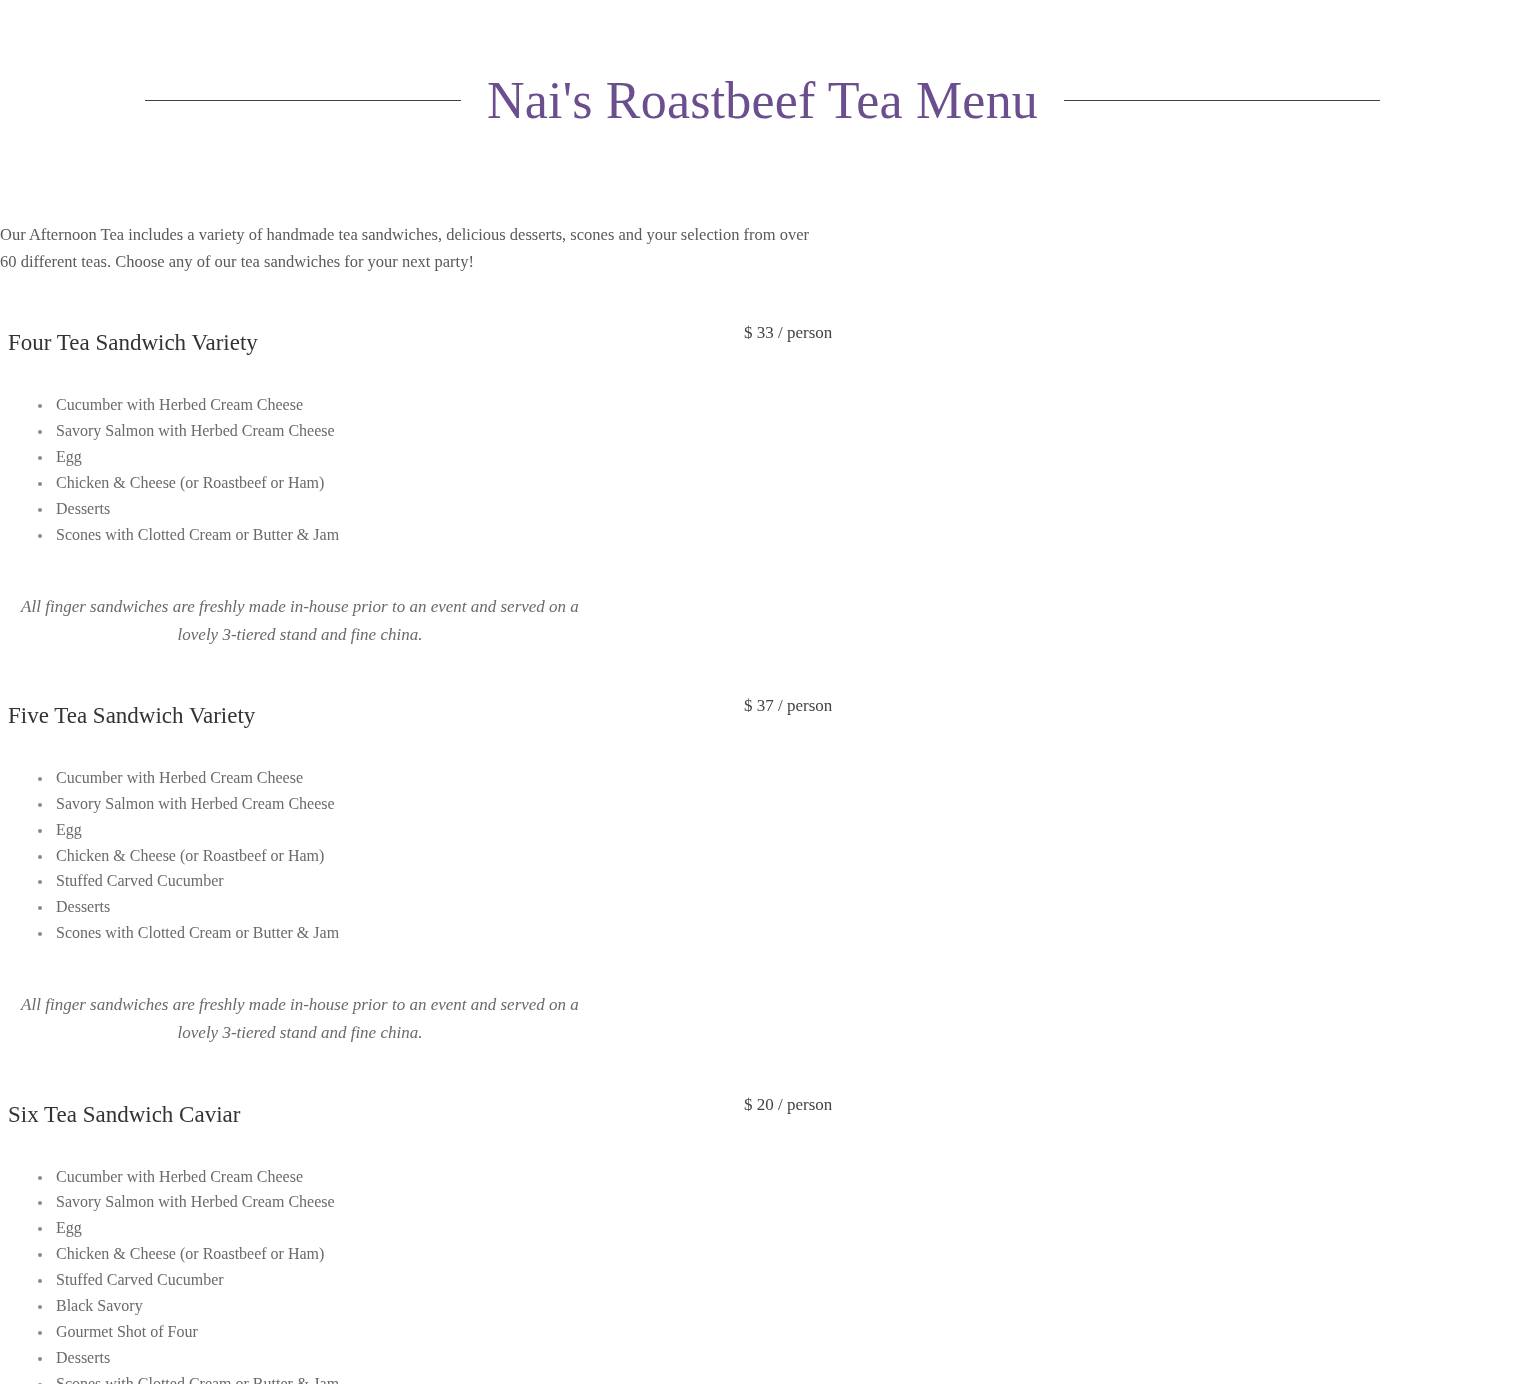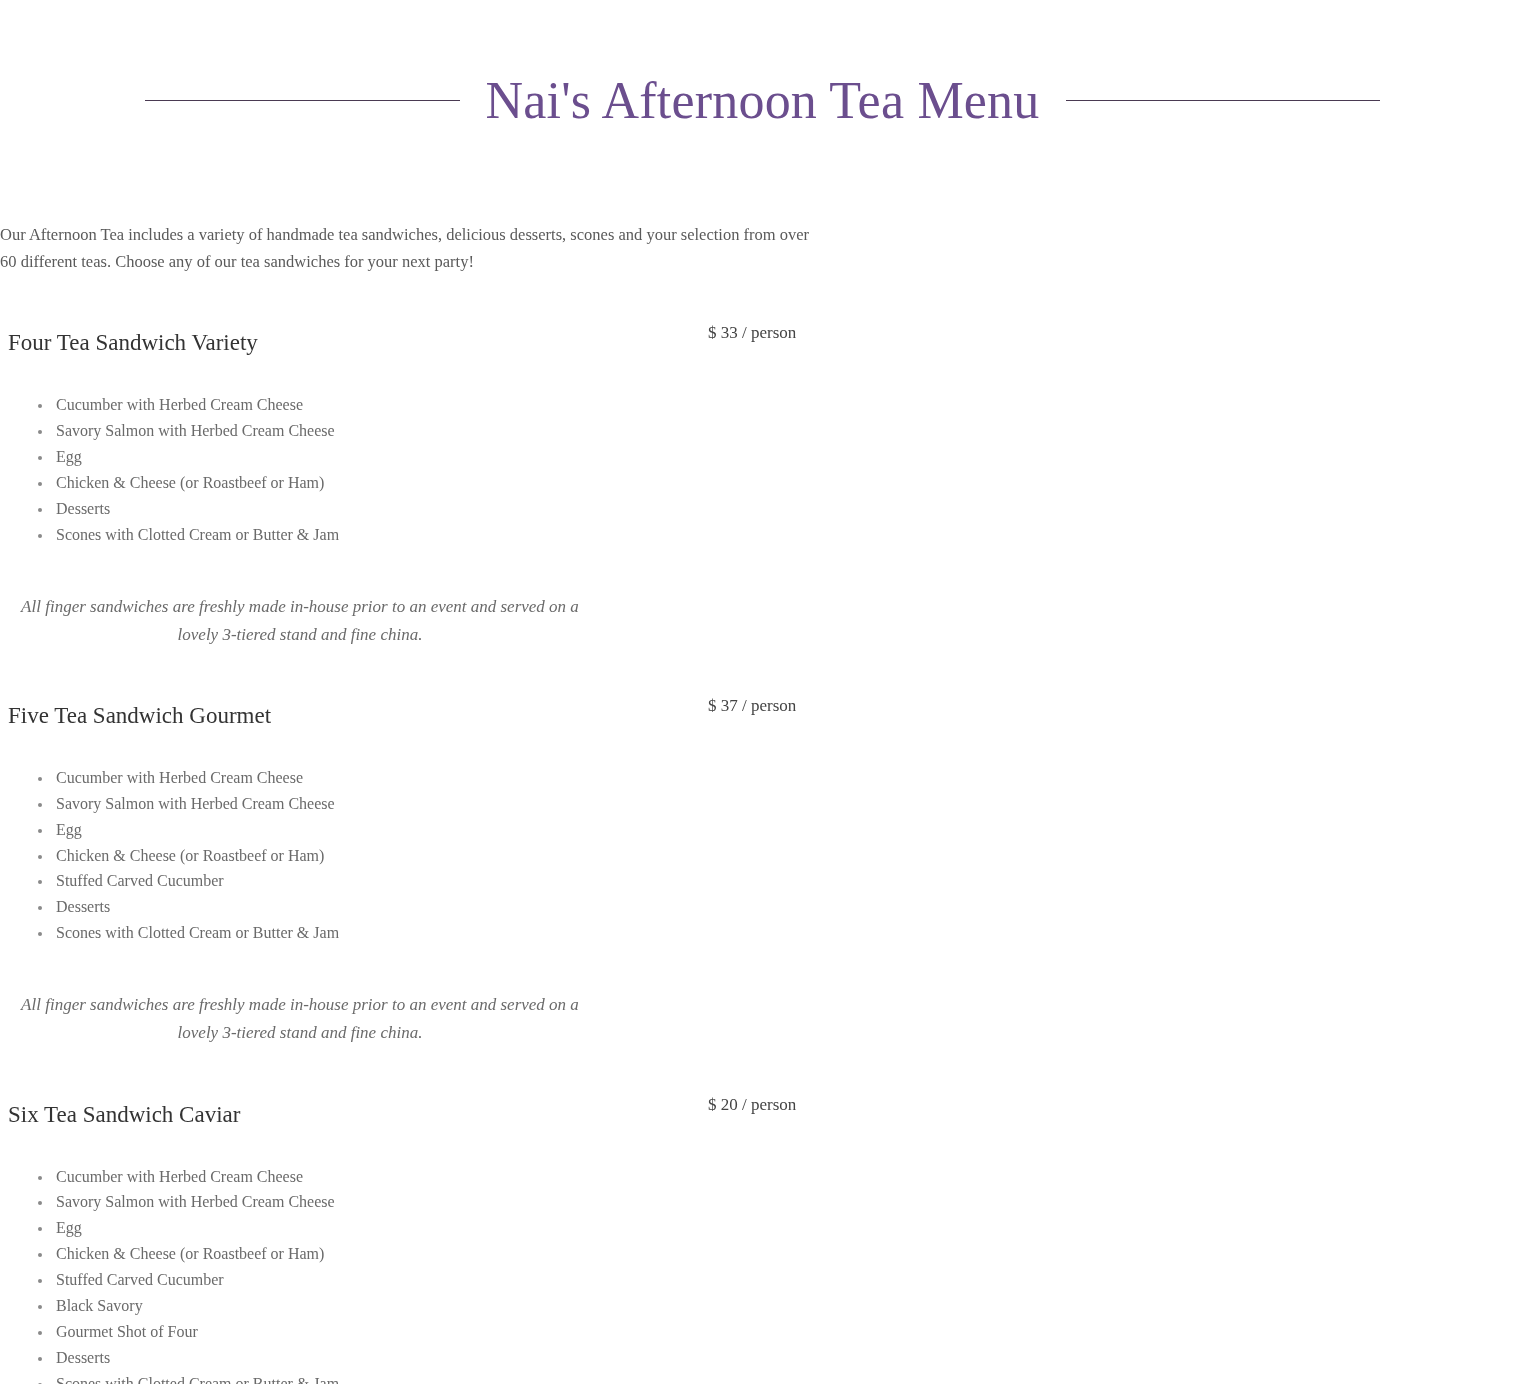--- a/index.html
+++ b/index.html
@@ -72,21 +72,21 @@
   .section-title {
     color: #333333;
     font-size: 23px;
     line-height: 1.3;
     font-weight: 400;
     margin: 8px;
     flex: 0 0 auto;
   }
   .section-price {
     position: absolute;
-    left: 708px;
+    left: 744px;
     top: 2px;
     color: #444444;
     font-size: 17px;
     line-height: 1.3;
     white-space: nowrap;
   }
 
   .item-list {
     list-style: none;
     margin: 26px 0 0 0;
@@ -124,21 +124,21 @@
     padding-bottom: 18px;
   }
 </style>
 </head>
 <body>
 
 <div class="page">
 
   <div class="title-block">
     <span class="rule"></span>
-    <h1 class="page-title">Nai's Afternoon Tea Menu</h1>
+    <h1 class="page-title">Nai's Roastbeef Tea Menu</h1>
     <span class="rule"></span>
   </div>
 
   <div class="content">
 
     <p class="intro">Our Afternoon Tea includes a variety of handmade tea sandwiches, delicious desserts, scones and your selection from over 60 different teas. Choose any of our tea sandwiches for your next party!</p>
 
     <div class="section">
       <div class="section-header">
         <h2 class="section-title">Four Tea Sandwich Variety</h2>
@@ -150,21 +150,21 @@
         <li>Egg</li>
         <li>Chicken &amp; Cheese (or Roastbeef or Ham)</li>
         <li>Desserts</li>
         <li>Scones with Clotted Cream or Butter &amp; Jam</li>
       </ul>
       <p class="section-note">All finger sandwiches are freshly made in-house prior to an event and served on a lovely 3-tiered stand and fine china.</p>
     </div>
 
     <div class="section">
       <div class="section-header">
-        <h2 class="section-title">Five Tea Sandwich Gourmet</h2>
+        <h2 class="section-title">Five Tea Sandwich Variety</h2>
         <span class="section-price">$ 37 / person</span>
       </div>
       <ul class="item-list">
         <li>Cucumber with Herbed Cream Cheese</li>
         <li>Savory Salmon with Herbed Cream Cheese</li>
         <li>Egg</li>
         <li>Chicken &amp; Cheese (or Roastbeef or Ham)</li>
         <li>Stuffed Carved Cucumber</li>
         <li>Desserts</li>
         <li>Scones with Clotted Cream or Butter &amp; Jam</li>

